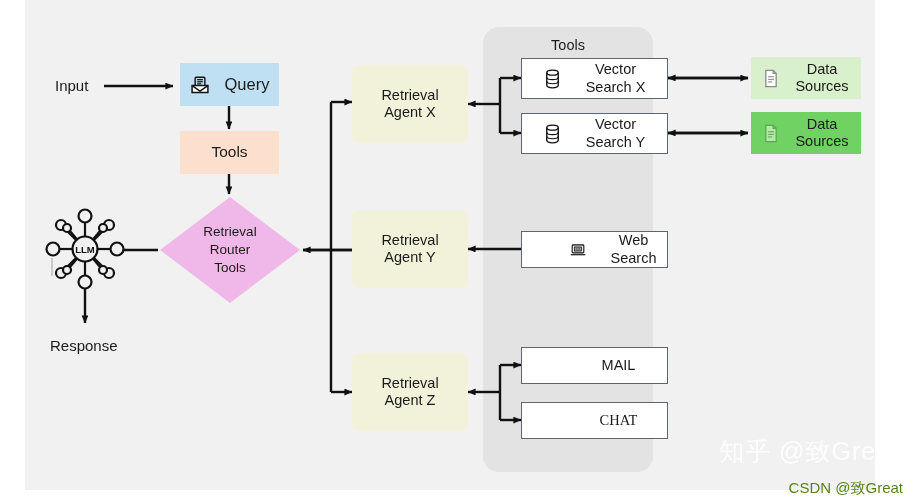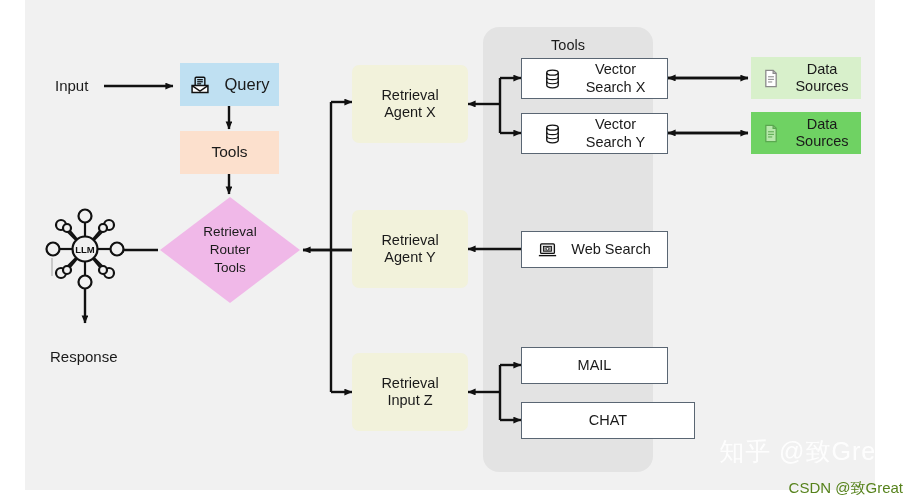--- a/index.html
+++ b/index.html
@@ -54,21 +54,21 @@
     background: #ffffff;
     border: 1.4px solid #5a6673;
     font-size: 14.5px;
     gap: 25px;
   }
   .node-tool .tool-text {
     display: flex;
     flex-direction: column;
     align-items: center;
   }
-  .node-tool.single { gap: 14px; }
+  .node-tool.single { gap: 14px; padding-left: 48px; }
   .node-ds {
     font-size: 14.5px;
     gap: 16px;
   }
   .node-ds.light { background: #d8f0cb; }
   .node-ds.dark  { background: #6fd263; }
   .node-ds .ds-text {
     display: flex;
     flex-direction: column;
     align-items: center;
@@ -267,35 +267,35 @@
 
 <div id="router-diamond">
   <div class="dshape"></div>
   <div class="dtext">
     <span>Retrieval</span>
     <span>Router</span>
     <span>Tools</span>
   </div>
 </div>
 
-<div class="plain-label" style="left:50px; top:348px;text-align:right;">Response</div>
+<div class="plain-label" style="left:50px; top:337px;text-align:right;">Response</div>
 
 <div class="node node-agent" style="left:352px; top:65px; width:116px; height:78px;">
   <span>Retrieval</span>
   <span>Agent X</span>
 </div>
 
 <div class="node node-agent" style="left:352px; top:210px; width:116px; height:78px;">
   <span>Retrieval</span>
   <span>Agent Y</span>
 </div>
 
 <div class="node node-agent" style="left:352px; top:353px; width:116px; height:78px;">
   <span>Retrieval</span>
-  <span>Input Z</span>
+  <span>Agent Z</span>
 </div>
 
 <div class="node node-tool" style="left:521px; top:58px; width:147px; height:41px;">
   <svg width="17" height="20" viewBox="0 0 18 22">
     <ellipse cx="9" cy="4" rx="6.3" ry="2.7" fill="#fff" stroke="#111" stroke-width="1.5"></ellipse>
     <path d="M2.7 4 L2.7 18 A6.3 2.7 0 0 0 15.3 18 L15.3 4" fill="none" stroke="#111" stroke-width="1.5"></path>
     <path d="M2.7 9 A6.3 2.7 0 0 0 15.3 9" fill="none" stroke="#111" stroke-width="1.2"></path>
     <path d="M2.7 13.5 A6.3 2.7 0 0 0 15.3 13.5" fill="none" stroke="#111" stroke-width="1.2"></path>
   </svg>
   <span class="tool-text">
@@ -324,21 +324,21 @@
     <circle cx="11" cy="7.6" r="1.6" fill="#fff" stroke="#111" stroke-width="0.9"></circle>
     <path d="M1 15.5 L21 15.5" stroke="#111" stroke-width="1.6"></path>
   </svg>
   <span>Web Search</span>
 </div>
 
 <div class="node node-tool single" style="left:521px; top:347px; width:147px; height:37px;">
   <span>MAIL</span>
 </div>
 
-<div class="node node-tool single" style="left:521px; top:402px; width:174px; height:37px;">
+<div class="node node-tool single" style="left:521px; top:402px; width:147px; height:37px;font-family:Liberation Serif, serif;">
   <span>CHAT</span>
 </div>
 
 <div class="node node-ds light" style="left:751px; top:57px; width:110px; height:42px;">
   <svg width="16" height="19" viewBox="0 0 18 22">
     <path d="M3 1.5 L11.5 1.5 L15 5 L15 20.5 L3 20.5 Z" fill="#ffffff" stroke="#8a8a8a" stroke-width="1.5"></path>
     <path d="M11.5 1.5 L11.5 5 L15 5" fill="none" stroke="#8a8a8a" stroke-width="1.5"></path>
     <line x1="5.6" y1="9" x2="12.4" y2="9" stroke="#8a8a8a" stroke-width="1.2"></line>
     <line x1="5.6" y1="12" x2="12.4" y2="12" stroke="#8a8a8a" stroke-width="1.2"></line>
     <line x1="5.6" y1="15" x2="10.4" y2="15" stroke="#8a8a8a" stroke-width="1.2"></line>

